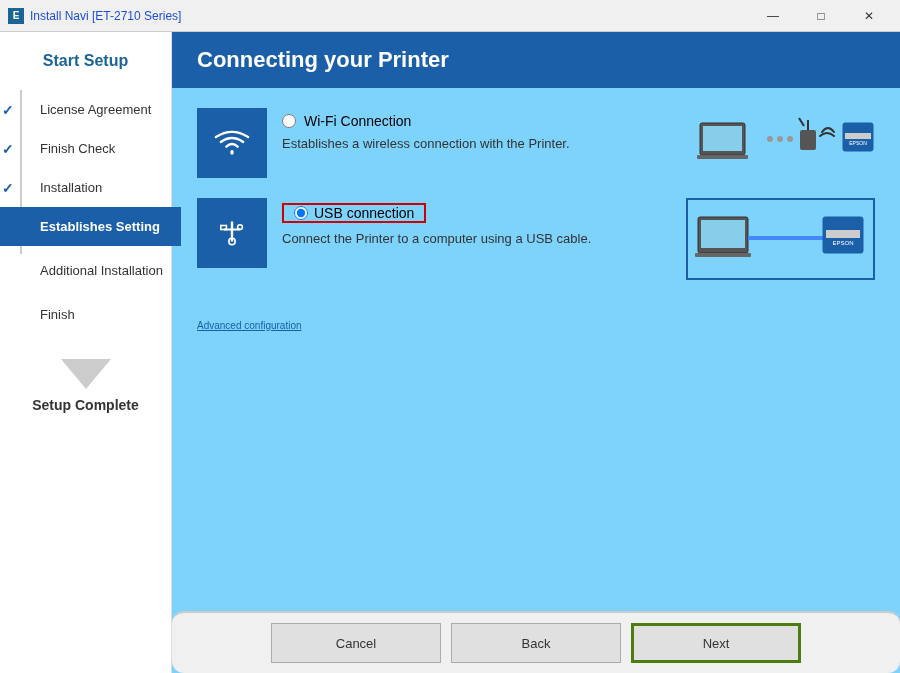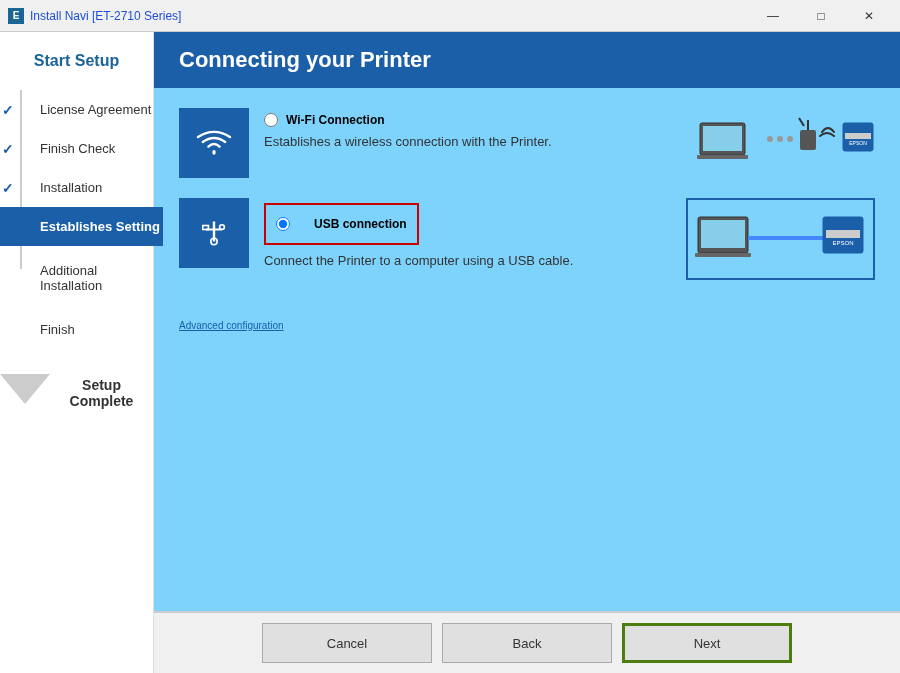--- a/index.html
+++ b/index.html
@@ -60,21 +60,21 @@
 
     
     .main-container {
       display: flex;
       flex: 1;
       overflow: hidden;
     }
 
     
     .sidebar {
-      width: 154px;
+      width: 172px;
       background: #ffffff;
       border-right: 1px solid #ddd;
       display: flex;
       flex-direction: column;
       padding-top: 20px;
       flex-shrink: 0;
     }
     .sidebar-title {
       color: #1a6496;
       font-size: 16px;
@@ -100,21 +100,21 @@
     }
     .sidebar-item .check {
       position: absolute;
       left: -28px;
       color: #1a5fa8;
       font-size: 14px;
       font-weight: bold;
     }
     .sidebar-bottom {
       display: flex;
-      flex-direction: row;
+      flex-direction: column;
       align-items: center;
       padding: 15px 0;
       margin-top: 10px;
     }
     .arrow-down {
       width: 0;
       height: 0;
       border-left: 25px solid transparent;
       border-right: 25px solid transparent;
       border-top: 30px solid #ccc;
@@ -170,43 +170,43 @@
       flex: 1;
       padding-top: 5px;
     }
     .option-label {
       display: flex;
       align-items: center;
       gap: 8px;
       margin-bottom: 5px;
     }
     .option-label label {
-      font-weight: bold;
-      font-size: 12px;
+      font-weight: normal;
+      font-size: 14px;
       cursor: pointer;
     }
     .option-description {
       color: #333;
       font-size: 13px;
       line-height: 1.5;
       max-width: 320px;
     }
     .option-image {
       margin-left: auto;
       display: flex;
       align-items: center;
     }
 
     
     .usb-option-label-box {
       border: 2px solid #cc0000;
-      padding: 12px 10px;
+      padding: 0 10px;
       display: inline-flex;
       align-items: center;
-      gap: 24px;
+      gap: 6px;
     }
 
     
     input[type="radio"] {
       cursor: pointer;
       width: 14px;
       height: 14px;
     }
 
     
@@ -235,20 +235,21 @@
     
     .footer {
       border-top: 2px solid #ccc;
       padding: 10px 25px;
       display: flex;
       gap: 10px;
       background: #f0f0f0;
       justify-content: center;
       align-items: center;
       flex-shrink: 0;
+      border-radius: 12px;
     }
     .footer-btn {
       width: 170px;
       height: 40px;
       background: #e0e0e0;
       border: 1px solid #aaa;
       cursor: pointer;
       font-size: 13px;
       color: #333;
     }

